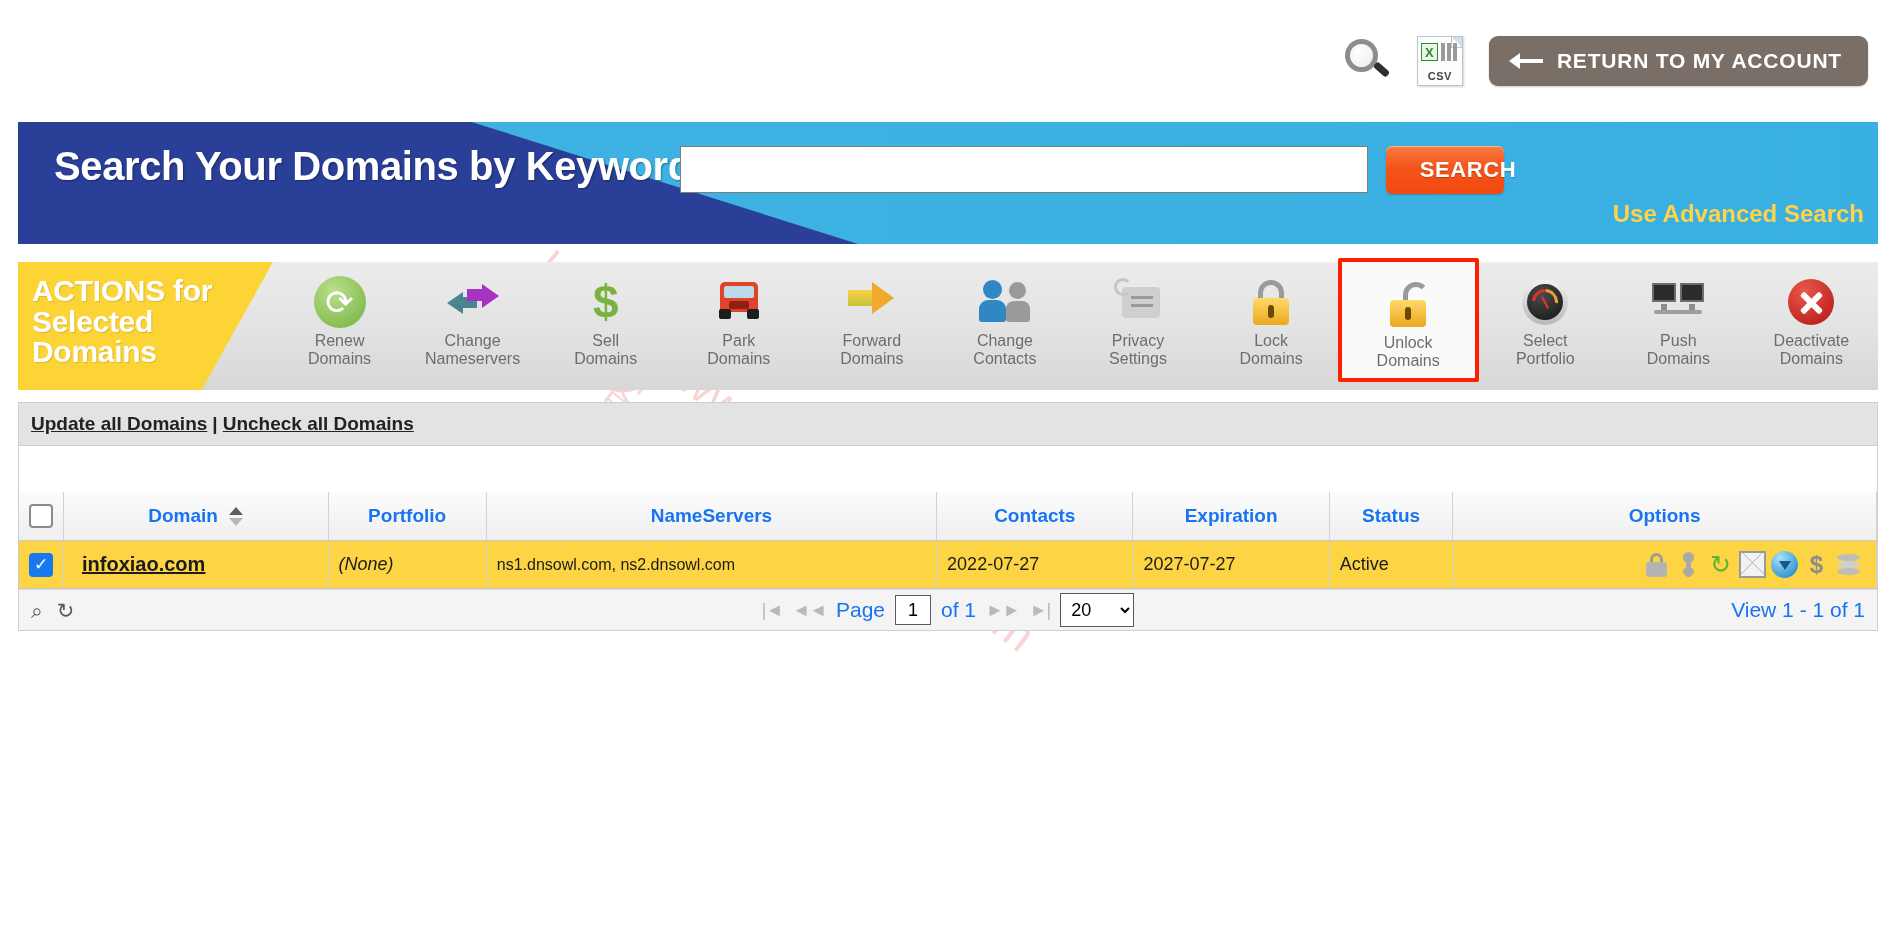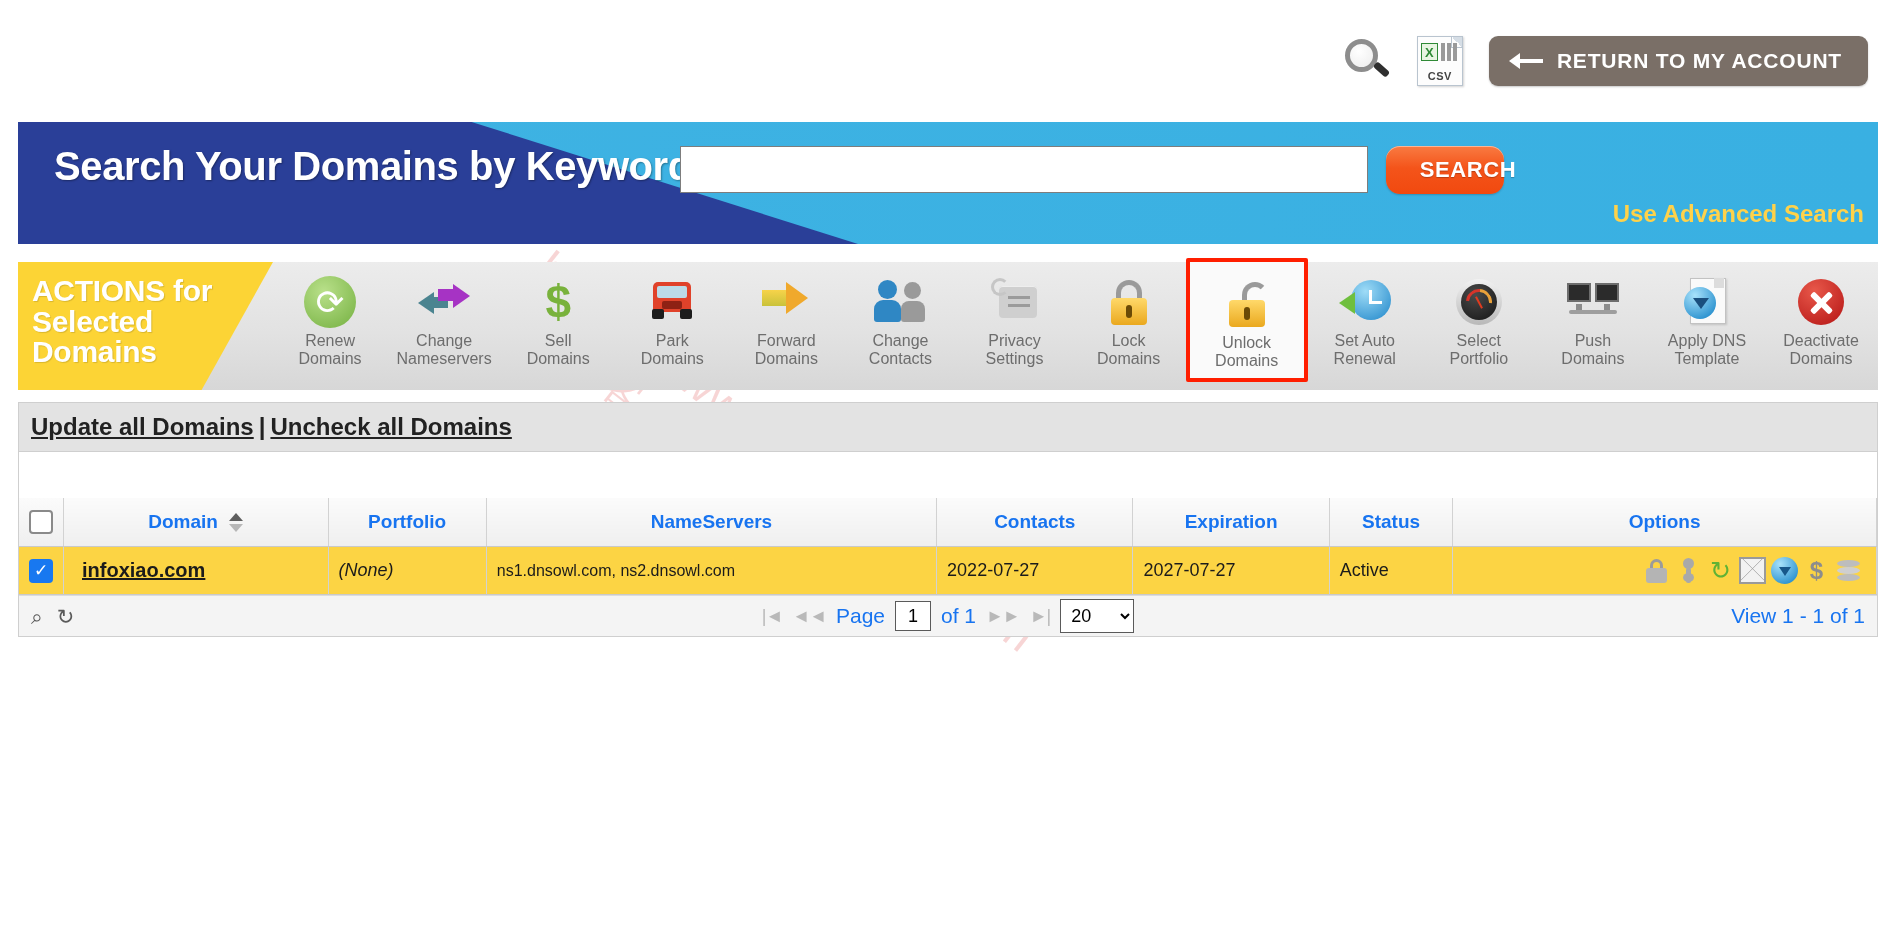--- a/index.html
+++ b/index.html
@@ -113,21 +113,21 @@
     font-family: "Liberation Sans", sans-serif;
   }
   .search-input {
     position:absolute; left:662px; top:24px; width:688px; height:47px;
     border:1px solid #7d7d7d; background:#fff; font-size:17px; padding:4px 8px;
     font-family: "Liberation Sans", sans-serif;
   }
   .search-btn {
     position:absolute; left:1368px; top:24px; width:118px; height:48px;
     background: linear-gradient(180deg,#f97b42 0%, #f4541a 46%, #f1490f 100%);
-    border-radius:14px; color:#fff; font-size:22px; font-weight:bold; letter-spacing:.6px;
+    border-radius:6px; color:#fff; font-size:22px; font-weight:bold; letter-spacing:.6px;
     display:flex; align-items:center; justify-content:center; cursor:pointer;
     text-shadow: 0 1px 1px rgba(0,0,0,.25);
     box-shadow: inset 0 1px 0 rgba(255,255,255,.45), 0 1px 2px rgba(0,0,0,.2);
     padding-left: 46px;
   }
   .adv-search {
     position:absolute; right:14px; top:78px;
     color:#ffd24a; font-size:24px; font-weight:bold; cursor:pointer;
     font-family: "Liberation Sans", sans-serif;
   }
@@ -279,21 +279,21 @@
   }
   .ic-x .b1, .ic-x .b2 {
     position:absolute; left:13px; top:24px; width:27px; height:6px; background:#fff; border-radius:2px;
   }
   .ic-x .b1 { transform: rotate(45deg); }
   .ic-x .b2 { transform: rotate(-45deg); }
 
   
   .table-wrap { margin: 12px 18px 0 18px; border:1px solid #cfcfcf; background:#fff; position:relative; z-index:45; }
   .update-row {
-    background:#e3e3e3; padding:10px 12px; font-size:24px; font-weight:bold; color:#222;
+    background:#e3e3e3; padding:10px 12px; font-size:19px; font-weight:bold; color:#222;
     border-bottom:1px solid #cfcfcf;
   }
   .update-row a { color:#222; text-decoration:underline; cursor:pointer; }
   .update-row .sep { margin:0 5px; }
   table.dt { width:100%; border-collapse:collapse;margin-top:46px; }
   table.dt th {
     background: linear-gradient(180deg,#fbfbfb,#efefef);
     color:#1874f0; font-size:19px; font-weight:bold; padding:12px 6px;
     border-right:1px solid #d2d2d2; border-bottom:1px solid #c9c9c9; text-align:center;
     white-space:nowrap;
@@ -508,31 +508,20 @@
         <div class="ico ic-unlock">
           <span class="sh"></span>
             <span class="bd"></span>
             <span class="kh"></span>
         </div>
         <div class="lbl">
           <span>Unlock</span><br><span>Domains</span>
         </div>
       </div>
 
-      <div class="act">
-        <div class="ico ic-clock">
-          <span class="globe"></span>
-            <span class="hands"></span>
-            <span class="hands2"></span>
-            <span class="garrow"></span>
-        </div>
-        <div class="lbl">
-          <span>Set Auto</span><br><span>Renewal</span>
-        </div>
-      </div>
 
       <div class="act">
         <div class="ico ic-gauge">
           <span class="o"></span>
             <span class="i"></span>
             <span class="arc"></span>
             <span class="needle"></span>
         </div>
         <div class="lbl">
           <span>Select</span><br><span>Portfolio</span>
@@ -545,31 +534,20 @@
             <span class="m2"></span>
             <span class="s1"></span>
             <span class="s2"></span>
             <span class="base"></span>
         </div>
         <div class="lbl">
           <span>Push</span><br><span>Domains</span>
         </div>
       </div>
 
-      <div class="act">
-        <div class="ico ic-dns">
-          <span class="doc"></span>
-            <span class="fold2"></span>
-            <span class="ball"></span>
-            <span class="ptr"></span>
-        </div>
-        <div class="lbl">
-          <span>Apply DNS</span><br><span>Template</span>
-        </div>
-      </div>
 
       <div class="act">
         <div class="ico ic-x">
           <span class="circle"></span>
             <span class="b1"></span>
             <span class="b2"></span>
         </div>
         <div class="lbl">
           <span>Deactivate</span><br><span>Domains</span>
         </div>

